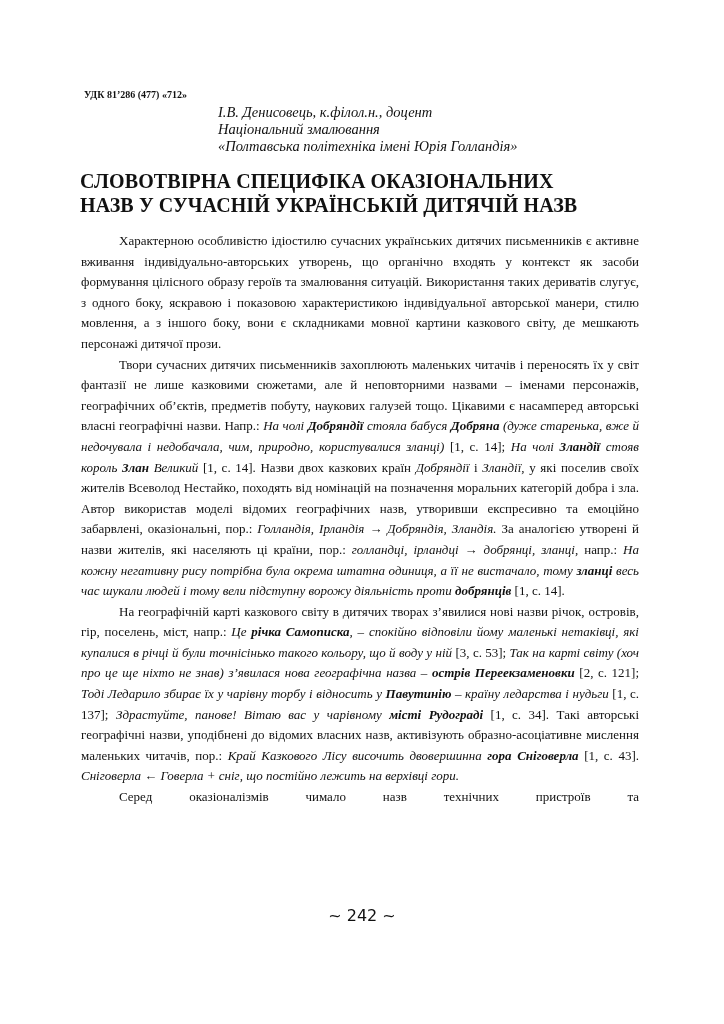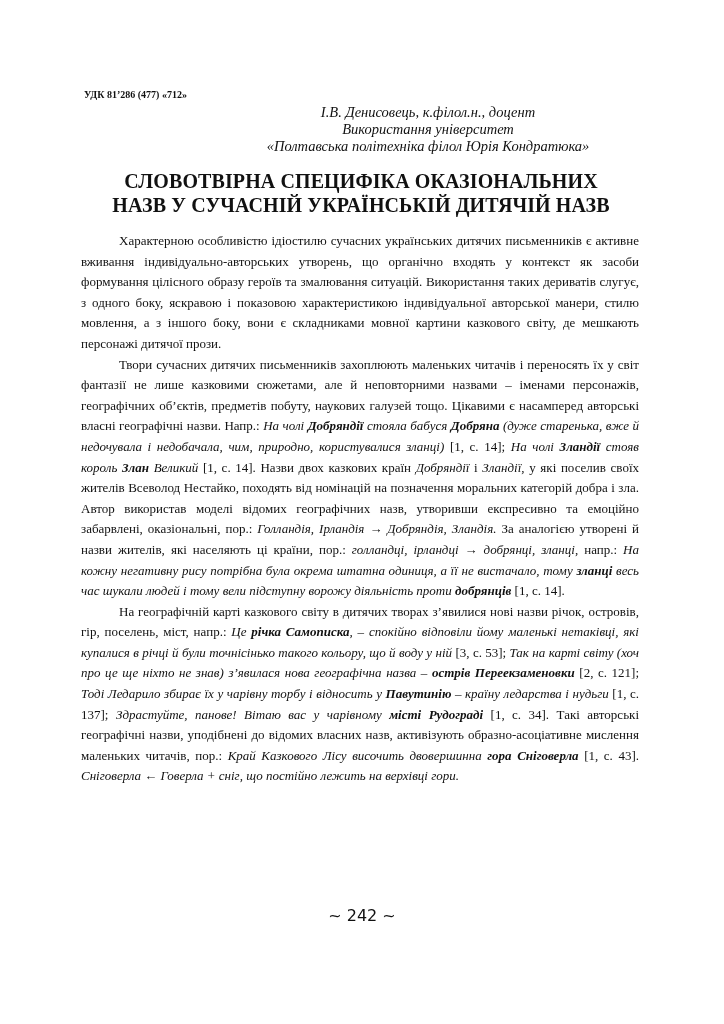--- a/index.html
+++ b/index.html
@@ -8,26 +8,26 @@
     font-family: "Liberation Serif", "DejaVu Serif", serif;
     color: #111111;
   }
   .page { position: absolute; left: 0; top: 0; width: 724px; height: 1024px; }
   .udk {
     position: absolute; left: 84px; top: 86px;
     font-size: 10px; font-weight: bold; line-height: 18px;
   }
   .author {
     position: absolute; right: 86px; top: 104px; width: 420px;
-    text-align: center; font-style: italic; font-size: 14.5px; line-height: 17px;
+    text-align: left; font-style: italic; font-size: 14.5px; line-height: 17px;
   }
   .author div { white-space: nowrap; }
   .title {
     position: absolute; left: 80px; width: 562px; top: 169px;
-    text-align: center; font-weight: bold; font-size: 20px; line-height: 24px;
+    text-align: left; font-weight: bold; font-size: 20px; line-height: 24px;
     letter-spacing: 0.1px;
   }
   .title div { white-space: nowrap; }
   .body {
     position: absolute; left: 81px; width: 558px; top: 231px;
     font-size: 13px; line-height: 20.6px; text-align: justify;
   }
   .body p { margin: 0; text-indent: 38px; text-align: justify; }
   .body i { font-style: italic; font-family: Liberation Serif, serif; }
   .body b { font-weight: bold; }
@@ -38,29 +38,30 @@
   }
 </style>
 </head>
 <body>
 
 <div class="page">
   <div class="udk">УДК 81’286 (477) «712»</div>
 
   <div class="author">
     <div>І.В. Денисовець, к.філол.н., доцент</div>
-    <div>Використання університет</div>
-    <div>«Полтавська політехніка філол Юрія Кондратюка»</div>
+    <div>Національний змалювання</div>
+    <div>«Полтавська політехніка імені Юрія Голландія»</div>
   </div>
 
   <div class="title">
     <div>СЛОВОТВІРНА СПЕЦИФІКА ОКАЗІОНАЛЬНИХ</div>
     <div>НАЗВ У СУЧАСНІЙ УКРАЇНСЬКІЙ ДИТЯЧІЙ НАЗВ</div>
   </div>
 
   <div class="body" id="body">
       <p><span>Характерною особливістю ідіостилю сучасних українських дитячих письменників є активне вживання індивідуально-авторських утворень, що органічно входять у контекст як засоби формування цілісного образу героїв та змалювання ситуацій. Використання таких дериватів слугує, з одного боку, яскравою і показовою характеристикою індивідуальної авторської манери, стилю мовлення, а з іншого боку, вони є складниками мовної картини казкового світу, де мешкають персонажі дитячої прози.</span></p>
       <p><span>Твори сучасних дитячих письменників захоплюють маленьких читачів і переносять їх у світ фантазії не лише казковими сюжетами, але й неповторними назвами – іменами персонажів, географічних об’єктів, предметів побуту, наукових галузей тощо. Цікавими є насамперед авторські власні географічні назви. Напр.: </span><i>На чолі </i><i><b>Добряндії</b></i><i> стояла бабуся </i><i><b>Добряна</b></i><i> (дуже старенька, вже й недочувала і недобачала, чим, природно, користувалися зланці)</i><span> [1, с. 14]; </span><i>На чолі </i><i><b>Зландії</b></i><i> стояв король </i><i><b>Злан</b></i><i> Великий</i><span> [1, с. 14]. Назви двох казкових країн </span><i>Добряндії</i><span> і </span><i>Зландії</i><span>, у які поселив своїх жителів Всеволод Нестайко, походять від номінацій на позначення моральних категорій добра і зла. Автор використав моделі відомих географічних назв, утворивши експресивно та емоційно забарвлені, оказіональні, пор.: </span><i>Голландія, Ірландія → Добряндія, Зландія.</i><span> За аналогією утворені й назви жителів, які населяють ці країни, пор.: </span><i>голландці, ірландці → добрянці, зланці</i><span>, напр.: </span><i>На кожну негативну рису потрібна була окрема штатна одиниця, а її не вистачало, тому </i><i><b>зланці</b></i><i> весь час шукали людей і тому вели підступну ворожу діяльність проти </i><i><b>добрянців</b></i><span> [1, с. 14].</span></p>
       <p><span>На географічній карті казкового світу в дитячих творах з’явилися нові назви річок, островів, гір, поселень, міст, напр.: </span><i>Це </i><i><b>річка Самописка</b></i><i>, – спокійно відповіли йому маленькі нетаківці, які купалися в річці й були точнісінько такого кольору, що й воду у ній</i><span> [3, с. 53]; </span><i>Так на карті світу (хоч про це ще ніхто не знав) з’явилася нова географічна назва – </i><i><b>острів Переекзаменовки</b></i><span> [2, с. 121]; </span><i>Тоді Ледарило збирає їх у чарівну торбу і відносить у </i><i><b>Павутинію</b></i><i> – країну ледарства і нудьги</i><span> [1, с. 137]; </span><i>Здрастуйте, панове! Вітаю вас у чарівному </i><i><b>місті Рудограді</b></i><span> [1, с. 34]. Такі авторські географічні назви, уподібнені до відомих власних назв, активізують образно-асоціативне мислення маленьких читачів, пор.: </span><i>Край Казкового Лісу височить двовершинна </i><i><b>гора Сніговерла</b></i><span> [1, с. 43]. </span><i>Сніговерла ← Говерла + сніг, що постійно лежить на верхівці гори.</i></p>
+      <p class="last-line"><span>Серед оказіоналізмів чимало назв технічних пристроїв та</span></p>
     </div>
 
   <div class="pagenum">~ 242 ~</div>
 </div>
 
 </body></html>

